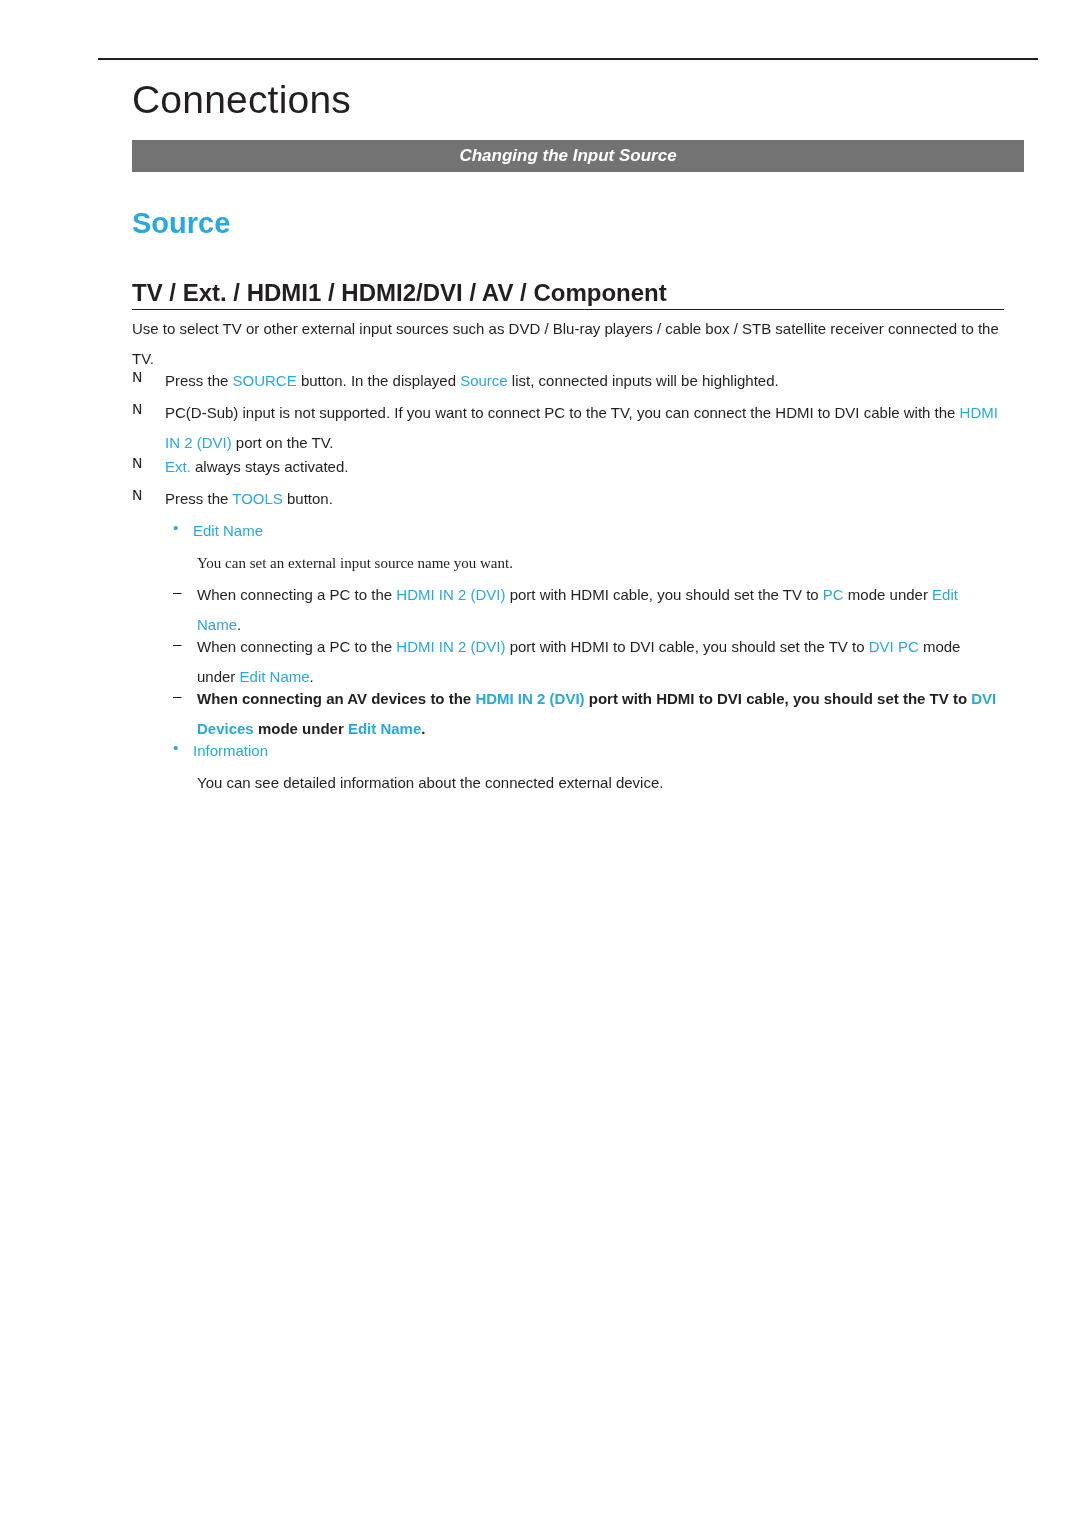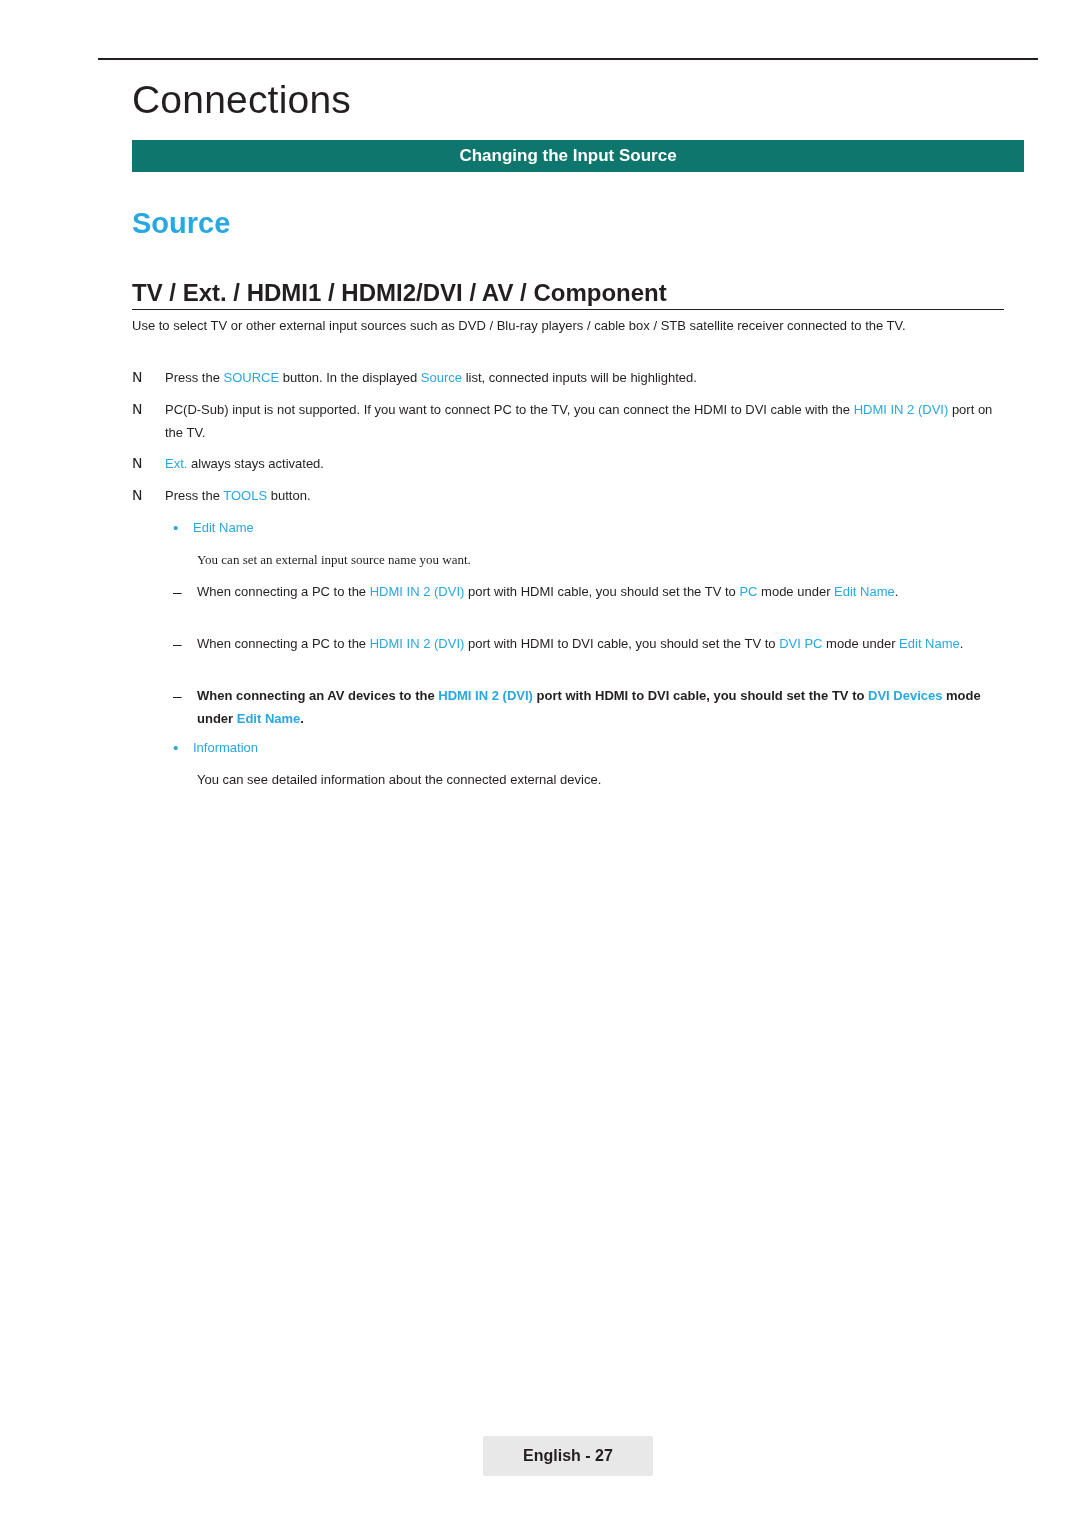--- a/index.html
+++ b/index.html
@@ -42,21 +42,22 @@
     color: #231f20;
     font-family: "Liberation Sans", sans-serif;
   }
   
   .section-bar {
     position: absolute;
     left: 104px;
     top: 136px;
     width: 892px;
     height: 32px;
-    background: #0f766e;
+    background: #737373;
+    font-style: italic;
   }
   .section-bar-label {
     position: absolute;
     left: 0;
     top: 0;
     width: 872px;
     line-height: 32px;
     text-align: center;
     color: #ffffff;
     font-size: 17px;
@@ -84,22 +85,22 @@
     position: absolute;
     left: 104px;
     top: 305px;
     width: 872px;
     height: 1px;
     background: #231f20;
   }
   
   .body {
     position: absolute;
-    font-size: 13px;
-    line-height: 23px;
+    font-size: 15px;
+    line-height: 30px;
     color: #231f20;
   }
   .blue { color: #28a8e0; }
   .bullet-n {
     position: absolute;
     left: 104px;
     font-size: 14px;
     color: #231f20;
     font-family: "DejaVu Sans", sans-serif;
     line-height: 23px;
@@ -217,17 +218,14 @@
     <span>When connecting an AV devices to the </span><span class="blue">HDMI IN 2 (DVI)</span><span> port with HDMI to DVI cable, you should set the TV to </span><span class="blue">DVI Devices</span><span> mode under </span><span class="blue">Edit Name</span><span>.</span>
   </div>
 
   <div class="dot" style="top:732px;">
     <span>•</span>
   </div>
   <div class="body" style="left:169px; top:764px; width:800px;">You can see detailed information about the connected external device.</div>
 
   <div class="body blue" style="left:165px; top:732px; width:800px;">Information</div>
 
-  <div class="footer-badge">
-    <div class="footer-label">English - 27</div>
-  </div>
 
 </div>
 
 </body></html>

